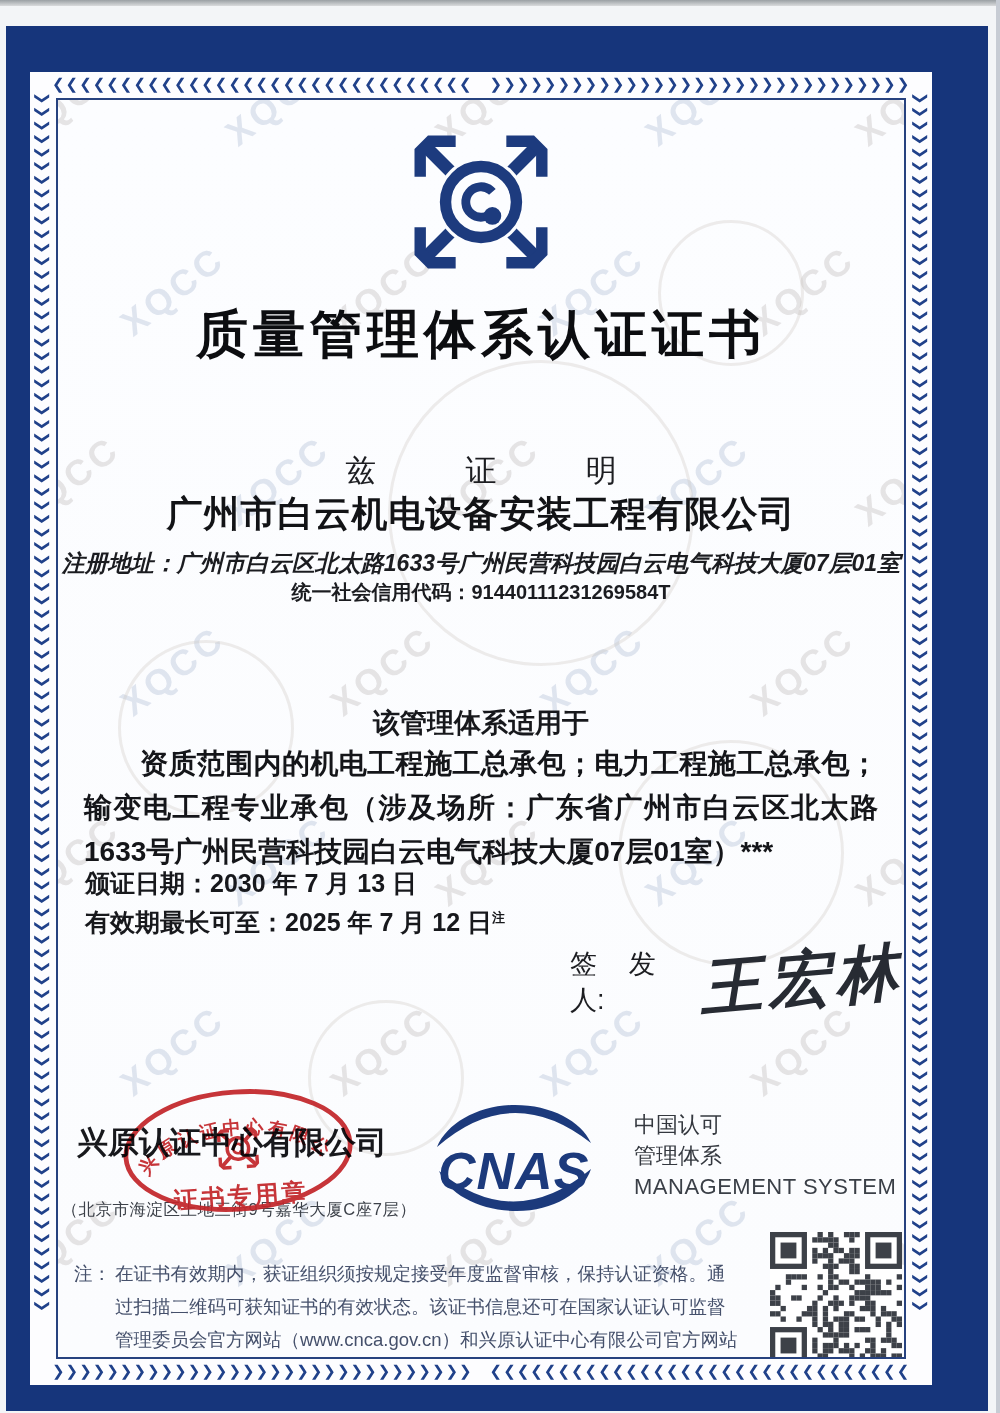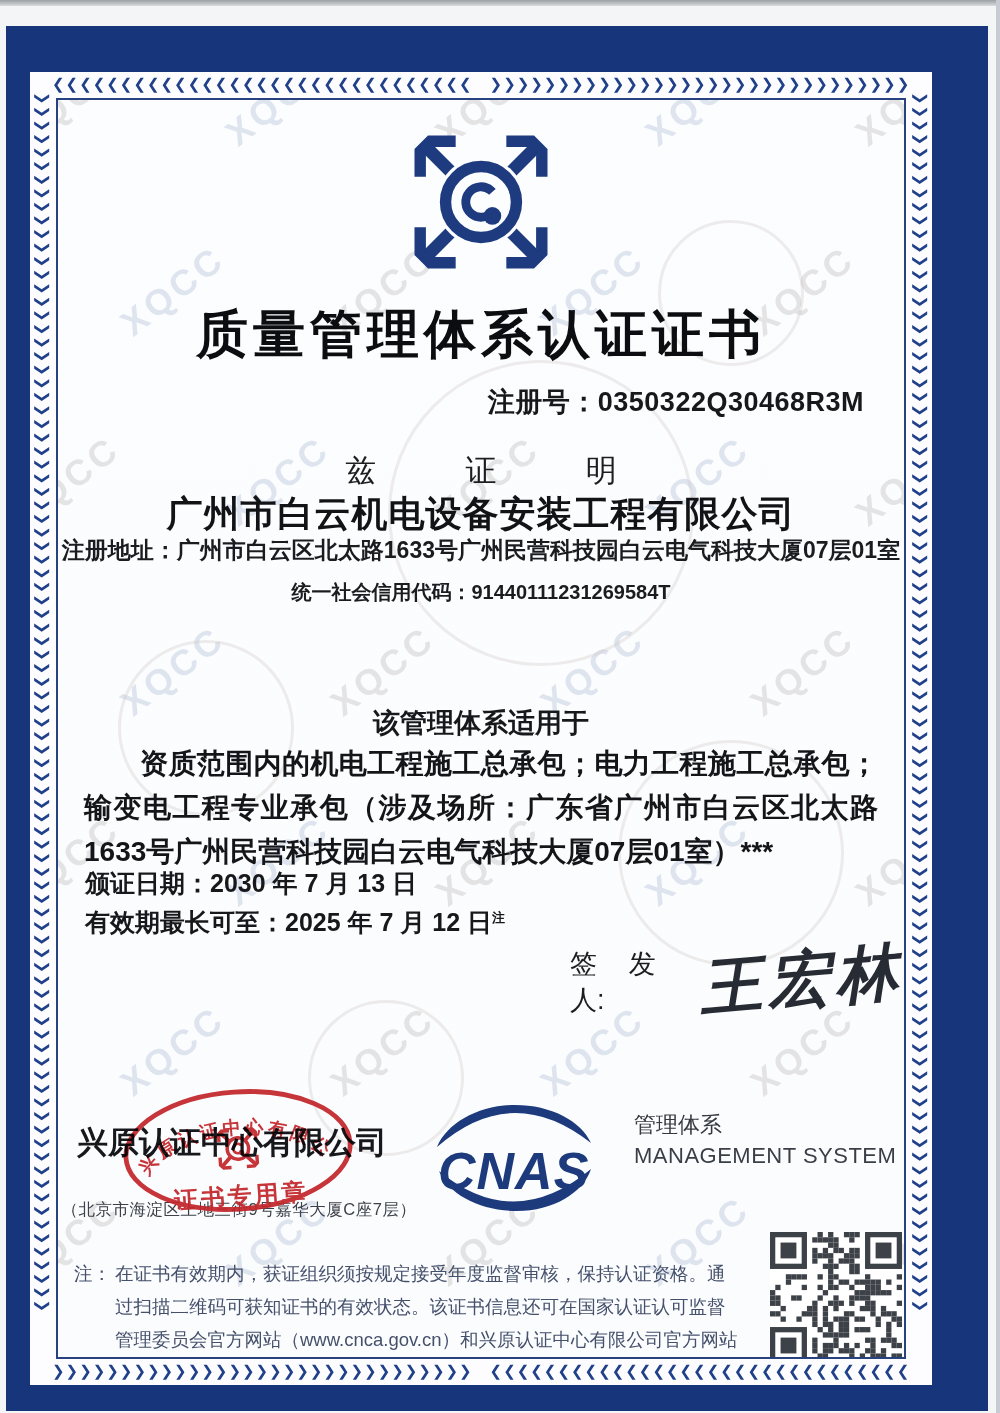--- a/index.html
+++ b/index.html
@@ -41,21 +41,21 @@
   .abs{position:absolute;z-index:1;}
   .ctr{left:0;right:0;text-align:center;}
 
   .logo-main{left:50%;transform:translateX(-50%);top:26px;width:152px;height:152px;}
 
   .title{top:200px;font-size:52px;font-weight:900;letter-spacing:5px;color:#0c0d10;}
   .reg-line{top:284px;right:40px;font-size:27px;font-weight:700;color:#17181c;letter-spacing:.5px;}
 
   .certify{top:350px;font-size:31px;font-weight:500;color:#1d1e22;word-spacing:2.6em;}
   .company{top:390px;font-size:36px;font-weight:800;color:#121316;letter-spacing:1px;}
-  .address{top:435px;font-size:23px;font-weight:600;color:#1b1c20;}
+  .address{top:448px;font-size:23px;font-weight:600;color:#1b1c20;font-style:italic;}
   .credit{top:479px;font-size:20px;font-weight:600;color:#1b1c20;}
 
   .conform{top:523px;font-size:31px;font-weight:700;color:#141519;word-spacing:.45em;letter-spacing:2px;}
   .standards{top:560px;font-size:30px;font-weight:700;color:#141519;letter-spacing:.5px;}
   .scope-head{top:605px;font-size:27px;font-weight:600;color:#17181c;}
   .scope{top:642px;left:26px;right:26px;font-size:28px;font-weight:700;color:#141519;
         line-height:1.58;text-align:justify;text-indent:2em;}
 
   .dates{top:764px;left:27px;font-size:25px;font-weight:600;color:#17181c;line-height:1.55;}
   .dates sup{font-size:13px;vertical-align:super;}
@@ -155,21 +155,20 @@
             <circle cx="69" cy="71" r="7" fill="#1d3b7e"></circle>
             <g stroke="#1d3b7e" fill="none" stroke-width="9" stroke-linejoin="miter">
               <path d="M40,12 L20,12 L12,20 L12,40"></path>
               <path d="M80,12 L100,12 L108,20 L108,40"></path>
               <path d="M12,80 L12,100 L20,108 L40,108"></path>
               <path d="M108,80 L108,100 L100,108 L80,108"></path>
             </g>
           </svg>
 
           <div class="abs ctr title">质量管理体系认证证书</div>
-          <div class="abs reg-line">注册号：0350322Q30468R3M</div>
 
           <div class="abs ctr company">广州市白云机电设备安装工程有限公司</div>
           <div class="abs ctr certify">兹 证 明</div>
           <div class="abs ctr address">注册地址：广州市白云区北太路1633号广州民营科技园白云电气科技大厦07层01室</div>
           <div class="abs ctr credit">统一社会信用代码：91440111231269584T</div>
 
           <div class="abs ctr scope-head">该管理体系适用于</div>
           <div class="abs scope">资质范围内的机电工程施工总承包；电力工程施工总承包；输变电工程专业承包（涉及场所：广东省广州市白云区北太路1633号广州民营科技园白云电气科技大厦07层01室）***</div>
 
           <div class="abs dates">
@@ -212,20 +211,21 @@
 
           <div class="abs issuer-addr">（北京市海淀区上地三街9号嘉华大厦C座7层）</div>
 
           <svg class="abs cnas-logo" viewBox="0 0 170 122">
             <path d="M8,50 Q83,-16 162,46 C152,24 122,8 86,8 C50,8 18,26 8,50 Z" fill="#1c3a7c"></path>
             <path d="M10,74 C20,98 52,114 88,114 C124,114 154,96 162,72 Q85,136 10,74 Z" fill="#1c3a7c"></path>
             <text x="9" y="92" font-size="52" font-weight="800" font-style="italic" fill="#1c3a7c" letter-spacing="1">CNAS</text>
           </svg>
 
           <div class="abs accred">
+            <div>中国认可</div>
             <div>管理体系</div>
             <div class="en">MANAGEMENT SYSTEM</div>
           </div>
 
           <div class="abs footnote">
             <span class="lbl">注：</span>
             <span>在证书有效期内，获证组织须按规定接受年度监督审核，保持认证资格。通过扫描二维码可获知证书的有效状态。该证书信息还可在国家认证认可监督管理委员会官方网站（www.cnca.gov.cn）和兴原认证中心有限公司官方网站（www.xqcc.com.cn）上查询。</span>
           </div>
 
           <svg class="abs qr" id="qr" viewBox="0 0 125 125">

